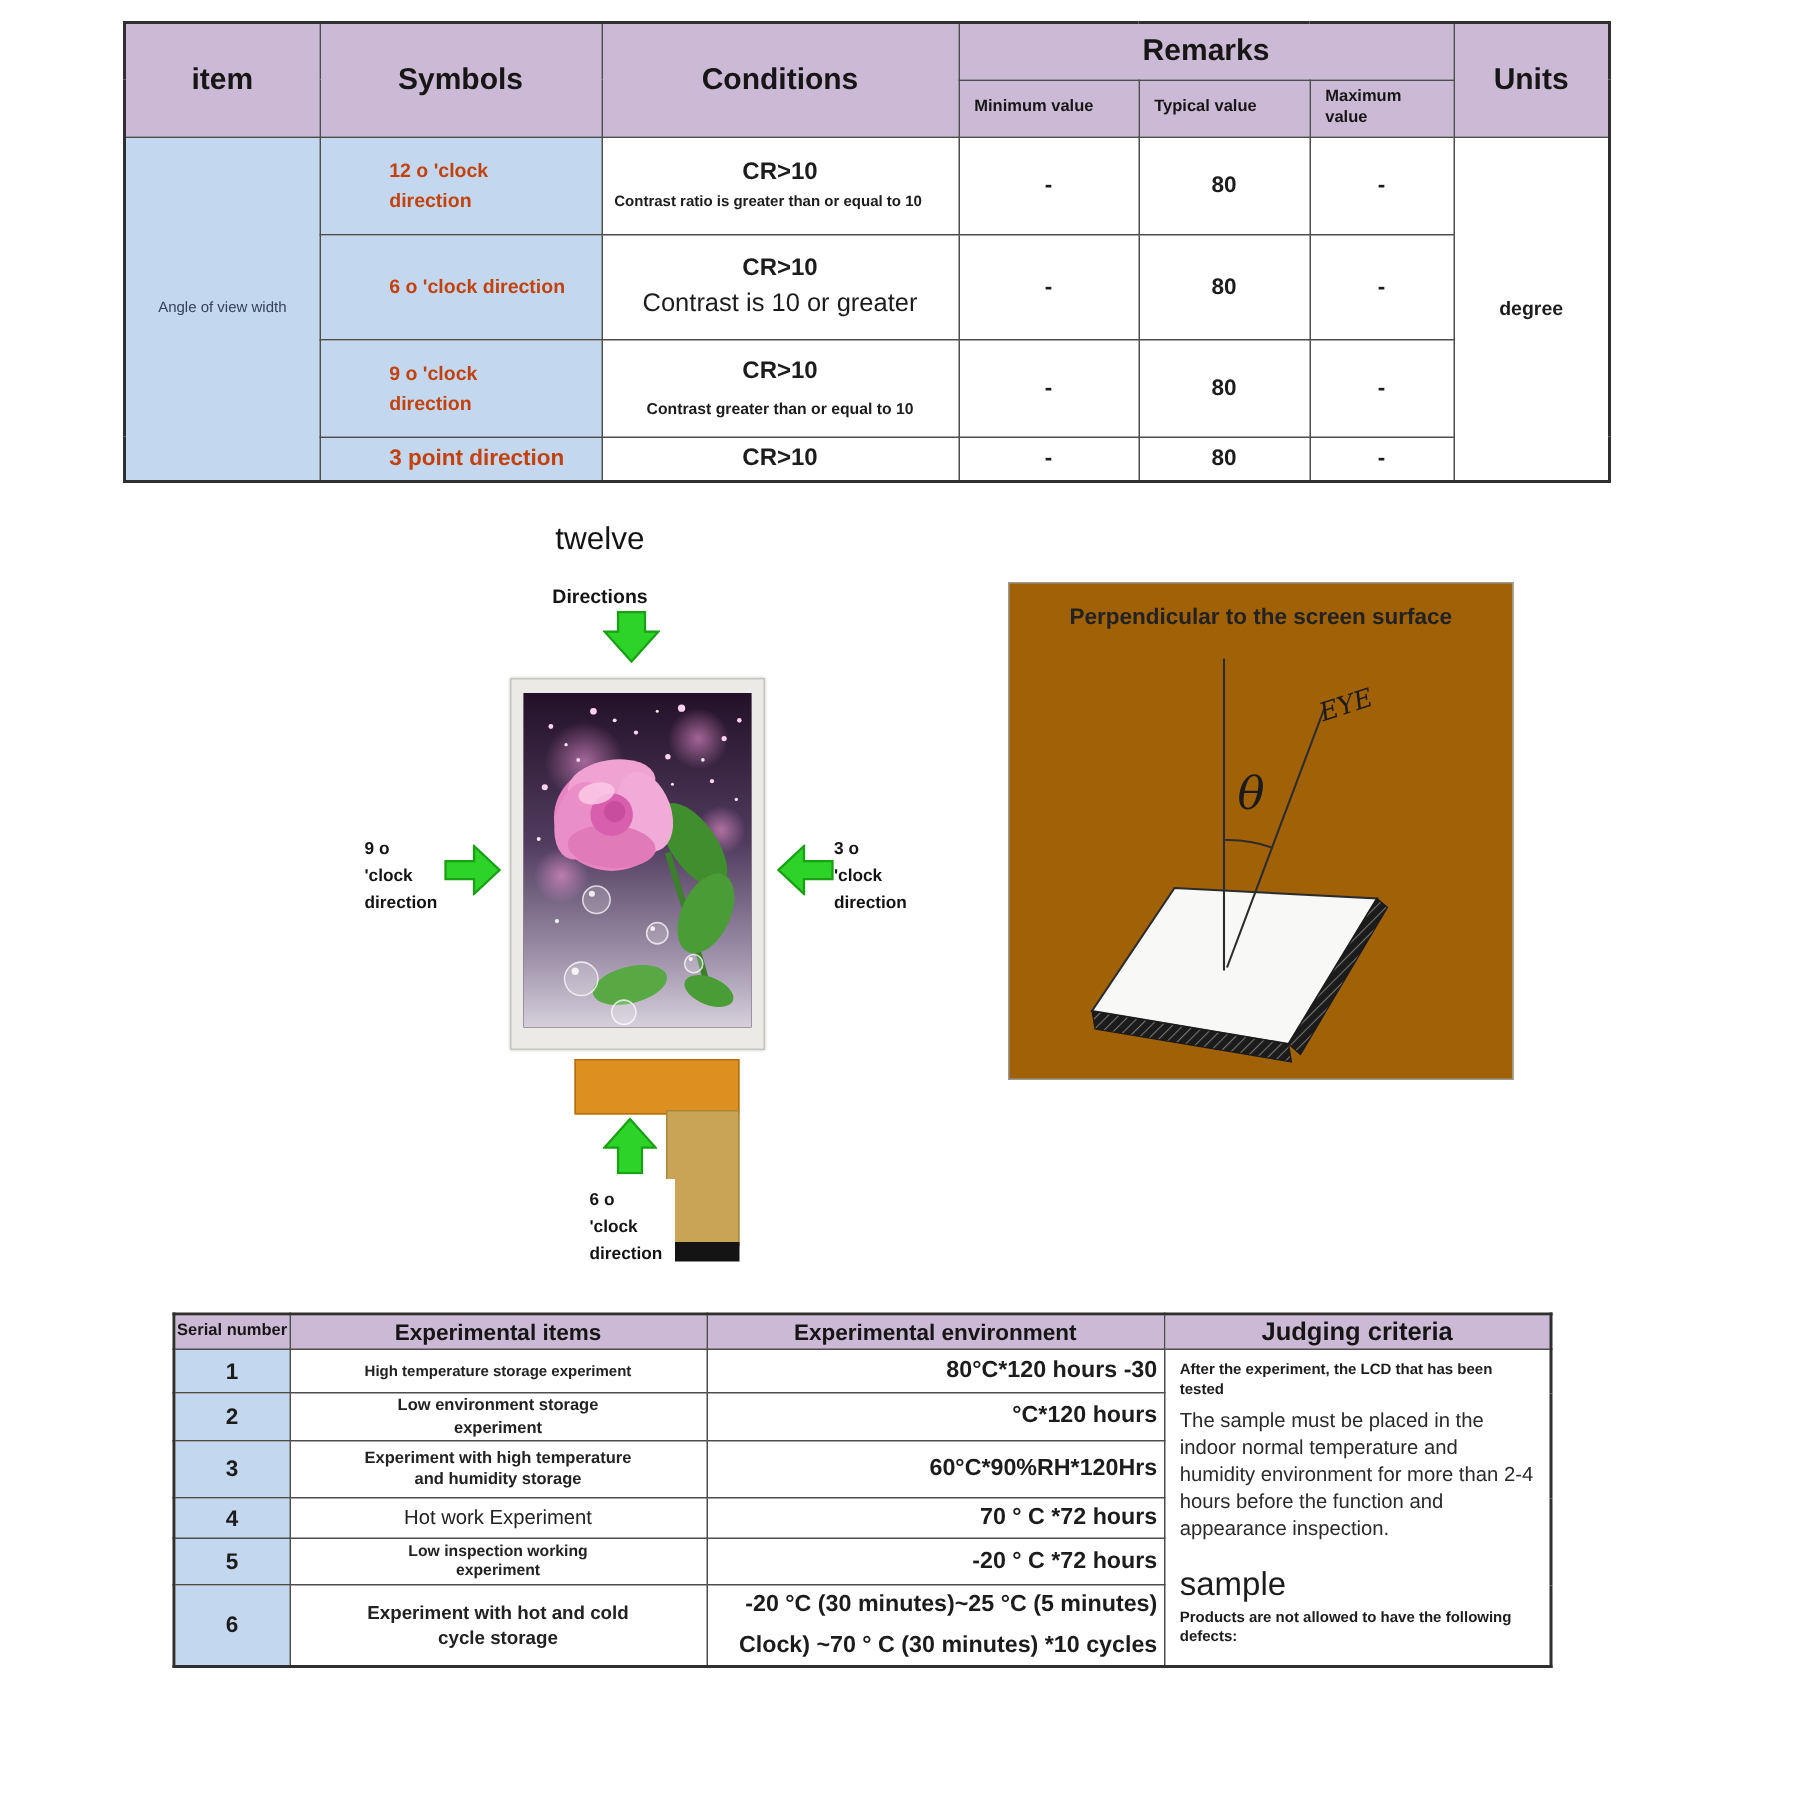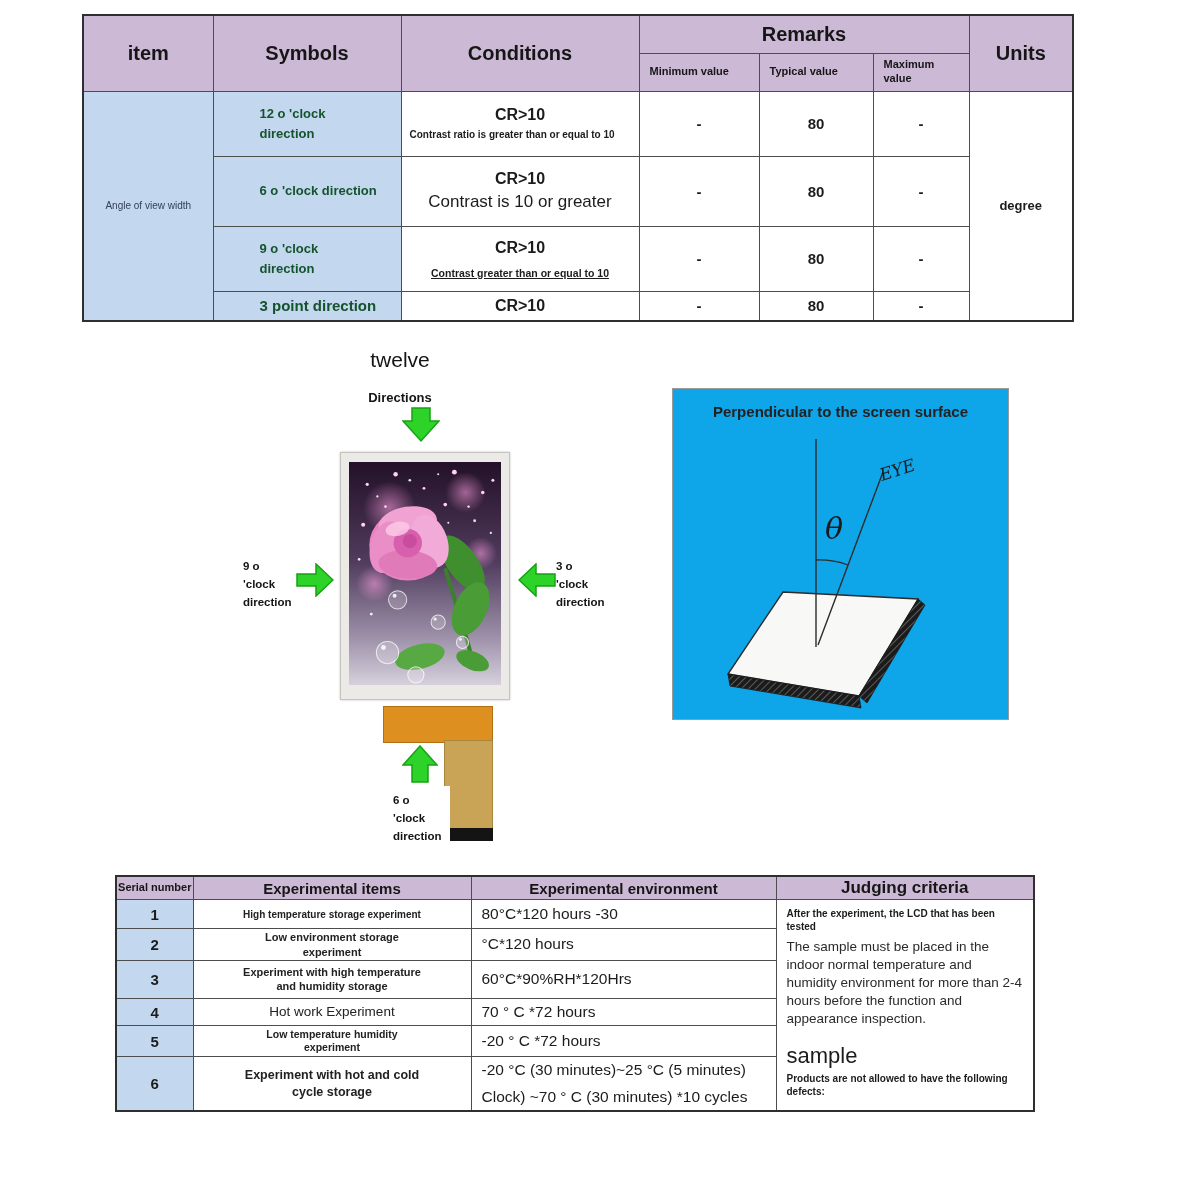--- a/index.html
+++ b/index.html
@@ -10,63 +10,63 @@
   td,th{border:1px solid #4d4d4d;overflow:hidden;}
   .outer{border:2px solid #2f2f2f;}
   .purple{background:#ccb9d6;}
   .blue{background:#c3d7ee;}
   
   .t1{position:absolute;left:82px;top:14px;width:990px;height:306px;}
   .t1 th{font-weight:bold;color:#161616;}
   .t1 .h-main{font-size:20px;}
   .t1 .h-sub{font-size:11px;text-align:left;padding:2px 10px;line-height:1.25;}
   .t1 .item-cell{font-size:10px;color:#33425a;text-align:center;}
-  .t1 .sym{font-size:13px;font-weight:600;color:#14532d;text-align:left;padding-left:46px;line-height:1.5;white-space:pre-line;}
+  .t1 .sym{font-size:13px;font-weight:600;color:#c2410c;text-align:left;padding-left:46px;line-height:1.5;white-space:pre-line;}
   .t1 .sym-big{font-size:15px;}
   .t1 .cond{text-align:center;vertical-align:middle;padding:2px 8px;}
   .t1 .cr{font-size:16px;font-weight:600;}
   .t1 .csub-a{font-size:10px;font-weight:bold;text-align:left;margin-top:4px;line-height:1.4;}
   .t1 .csub-b{font-size:17px;font-weight:500;margin-top:4px;}
-  .t1 .csub-c{font-size:10.5px;font-weight:bold;margin-top:10px;text-decoration:underline;}
+  .t1 .csub-c{font-size:10.5px;font-weight:bold;margin-top:10px;}
   .t1 .val{font-size:15px;font-weight:600;text-align:center;}
   .t1 .units-cell{font-size:13px;font-weight:600;text-align:center;}
   
   .lbl{position:absolute;font-weight:bold;color:#141414;}
   .pre{white-space:pre-line;}
   .twelve{left:340px;top:348px;width:120px;text-align:center;font-size:21px;font-weight:500;}
   .directions{left:340px;top:390px;width:120px;text-align:center;font-size:13px;}
   .side-label{font-size:11.5px;line-height:1.55;}
   .bezel{position:absolute;left:340px;top:452px;width:168px;height:246px;background:#eceae6;
          border:1px solid #c6c4be;box-shadow:0 0 2px rgba(0,0,0,.25);}
   .screen{position:absolute;left:8px;top:9px;right:8px;bottom:14px;background:#2e1b38;}
   .screen svg{display:block;width:100%;height:100%;}
   .flex-bar{position:absolute;left:383px;top:706px;width:108px;height:35px;background:#dd9020;border:1px solid #b06f12;}
   .flex-tail{position:absolute;left:444px;top:740px;width:47px;height:89px;background:#c9a457;border:1px solid #a8863e;}
   .flex-contact{position:absolute;left:444px;top:828px;width:49px;height:13px;background:#141414;}
   .dir-label-box{position:absolute;left:388px;top:786px;width:62px;height:58px;background:#fff;z-index:5;}
   .arrow{position:absolute;}
-  .viewbox{position:absolute;left:672px;top:388px;width:335px;height:330px;border:1px solid #9a9a9a;background:#0ea5e9;}
+  .viewbox{position:absolute;left:672px;top:388px;width:335px;height:330px;border:1px solid #9a9a9a;background:#a16207;}
   .viewbox .title{margin-top:14px;text-align:center;font-size:15px;font-weight:600;color:#222;}
   .viewbox svg{position:absolute;left:0;top:28px;}
   .serif-italic{font-family:"DejaVu Serif",serif;font-style:italic;}
   
   .t2{position:absolute;left:115px;top:875px;width:918px;height:237px;}
   .t2 th{font-weight:bold;color:#161616;}
   .t2 .h-serial{font-size:11px;line-height:1.2;}
   .t2 .h-std{font-size:15px;}
   .t2 .h-judge{font-size:17px;}
   .t2 .num{font-size:15px;font-weight:600;text-align:center;}
   .t2 .itm{text-align:center;font-weight:600;color:#222;padding:1px 6px;line-height:1.3;}
   .t2 .i1{font-size:10px;font-weight:700;}
   .t2 .i2{font-size:11px;}
   .t2 .i3{font-size:11px;font-weight:700;}
   .t2 .i4{font-size:13.5px;font-weight:500;}
   .t2 .i5{font-size:10.5px;}
   .t2 .i6{font-size:12.5px;}
-  .t2 .env{font-size:15.5px;font-weight:400;text-align:left;padding:1px 4px 1px 10px;line-height:1.35;}
+  .t2 .env{font-size:15.5px;font-weight:700;text-align:right;padding:1px 4px 1px 10px;line-height:1.35;}
   .t2 .judge{vertical-align:top;text-align:left;padding:7px 10px;}
   .t2 .j-small{font-size:10px;font-weight:bold;line-height:1.3;}
   .t2 .j-para{font-size:13.5px;font-weight:500;line-height:1.34;margin-top:5px;color:#2a2a2a;}
   .t2 .j-sample{font-size:22px;font-weight:500;margin-top:15px;}
   .t2 .j-small2{font-size:10px;font-weight:bold;margin-top:3px;line-height:1.3;}
 </style>
 </head>
 <body>
 
 <div class="page">
@@ -306,21 +306,21 @@
 and humidity storage</td>
       <td class="env">60°C*90%RH*120Hrs</td>
     </tr>
     <tr style="height:27px">
       <td class="blue num">4</td>
       <td class="itm i4">Hot work Experiment</td>
       <td class="env">70 ° C *72 hours</td>
     </tr>
     <tr style="height:31px">
       <td class="blue num">5</td>
-      <td class="itm i5 pre">Low temperature humidity
+      <td class="itm i5 pre">Low inspection working
 experiment</td>
       <td class="env">-20 ° C *72 hours</td>
     </tr>
     <tr style="height:54px">
       <td class="blue num">6</td>
       <td class="itm i6 pre">Experiment with hot and cold
 cycle storage</td>
       <td class="env">
         <div>-20 °C (30 minutes)~25 °C (5 minutes)</div>
         <div style="margin-top:6px">Clock) ~70 ° C (30 minutes) *10 cycles</div>

